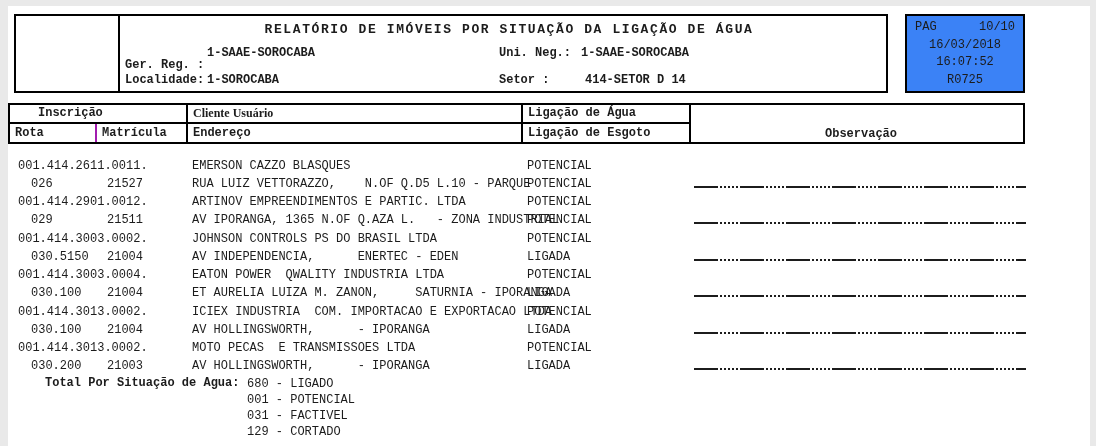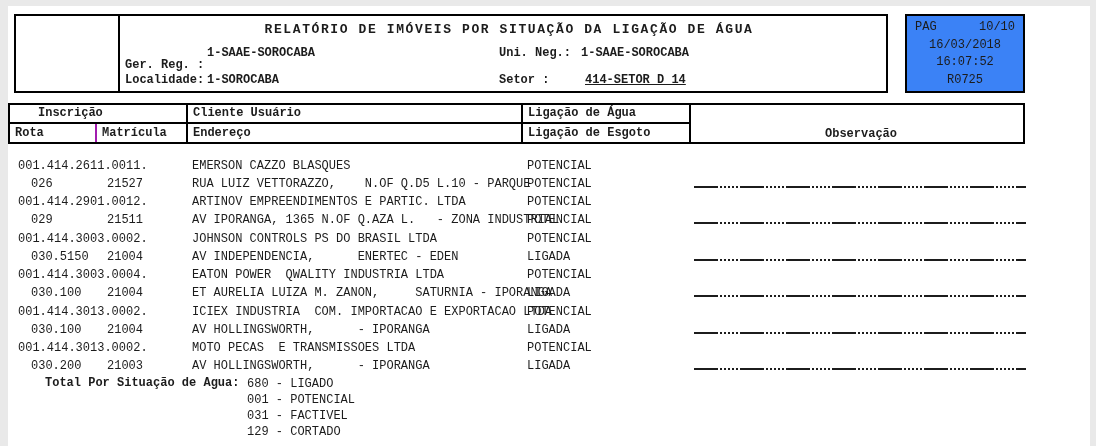--- a/index.html
+++ b/index.html
@@ -27,42 +27,42 @@
     font-size:13px; letter-spacing:1.6px; white-space:pre;
   }
   .hfield { position:absolute; white-space:pre; }
   .f-ger-l { left:5px;   top:30px;margin-top:12px; }
   .f-ger-v { left:87px;  top:30px; }
   .f-uni-l { left:379px; top:30px; }
   .f-uni-v { left:461px; top:30px; }
   .f-loc-l { left:5px;   top:57px; }
   .f-loc-v { left:87px;  top:57px; }
   .f-set-l { left:379px; top:57px; }
-  .f-set-v { left:465px; top:57px;text-decoration:underline; }
+  .f-set-v { left:465px; top:57px; }
 
   .pag-box {
     position:absolute; left:897px; top:8px; width:120px; height:79px;
     border:2px solid #000; box-sizing:border-box; background:#3b82f6;
     font-size:12px; display:flex; flex-direction:column; justify-content:space-evenly;
     text-align:center;
   }
   .pag-line1 { display:flex; justify-content:space-between; padding:0 8px; }
 
   
   .table-header {
     position:absolute; left:0; top:97px; width:1017px; height:41px;
     border:2px solid #000; box-sizing:border-box; background:#fff;
     display:grid;
     grid-template-columns:87px 91px 335px 168px 1fr;
     grid-template-rows:1fr 1fr;
     font-size:12px; font-weight:bold;
   }
   .th { display:flex; align-items:center; padding-left:5px; box-sizing:border-box; white-space:pre; }
   .th-inscricao { grid-column:1/3; grid-row:1; border-right:2px solid #000; border-bottom:2px solid #000;padding-left:28px; }
-  .th-cliente   { grid-column:3;   grid-row:1; border-right:2px solid #000; border-bottom:2px solid #000; }
+  .th-cliente   { grid-column:3;   grid-row:1; border-right:2px solid #000; border-bottom:2px solid #000;font-family:Liberation Serif, serif; }
   .th-agua      { grid-column:4;   grid-row:1; border-right:2px solid #000; border-bottom:2px solid #000; }
   .th-obs       { grid-column:5;   grid-row:1/3; justify-content:center; padding-left:8px;margin-top:20px; }
   .th-rota      { grid-column:1;   grid-row:2; border-right:2px solid #a21caf; }
   .th-matricula { grid-column:2;   grid-row:2; border-right:2px solid #000; }
   .th-endereco  { grid-column:3;   grid-row:2; border-right:2px solid #000; }
   .th-esgoto    { grid-column:4;   grid-row:2; border-right:2px solid #000; }
 
   
   .records { position:absolute; left:0; top:151px; width:1026px; }
   .record  { position:relative; height:36.4px; }

